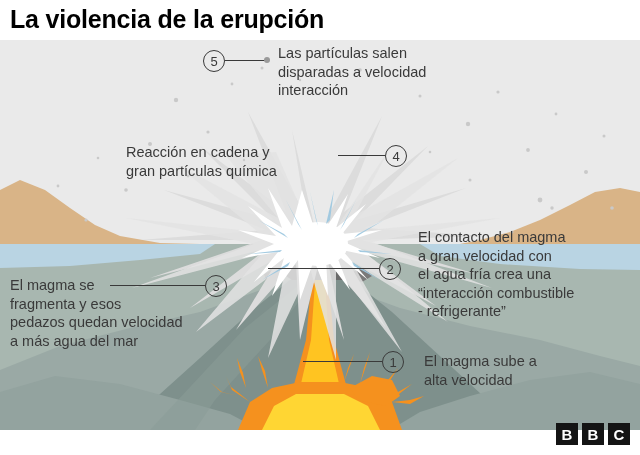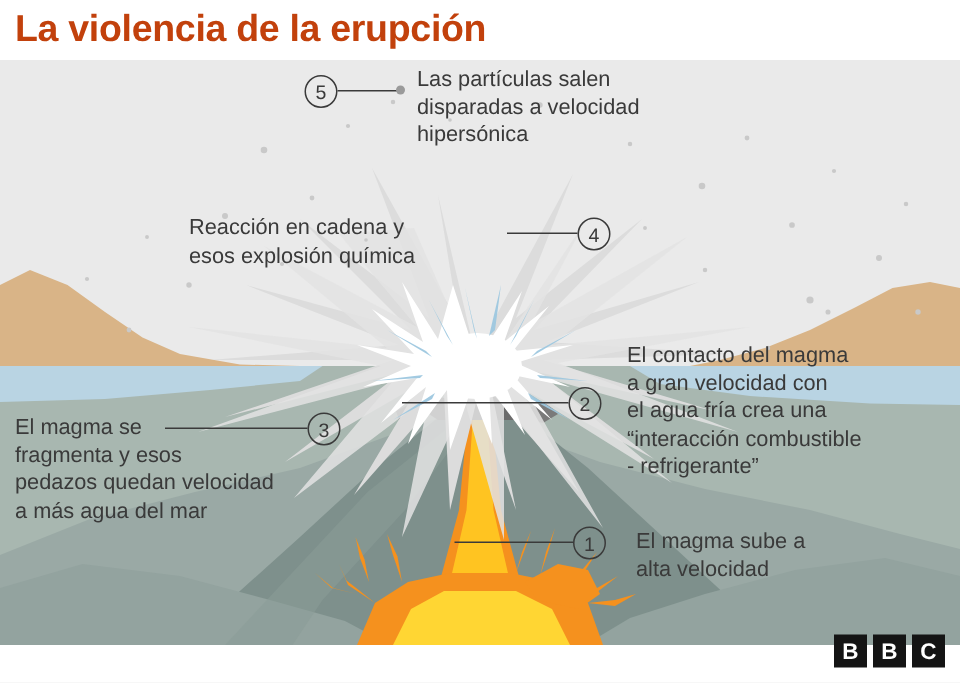--- a/index.html
+++ b/index.html
@@ -10,21 +10,21 @@
     overflow:hidden;
     position:relative;
   }
   #infographic{
     position:absolute;left:0;top:0;width:640px;height:455px;
     background:#ffffff;
   }
   
   .title{
     position:absolute;left:10px;top:6px;
-    font-size:25px;font-weight:bold;color:#c2410c;
+    font-size:25px;font-weight:bold;color:#000000;
     letter-spacing:-0.2px;line-height:1.1;
     white-space:nowrap;
   }
   
   .scene{
     position:absolute;left:0;top:40px;width:640px;height:390px;
     overflow:hidden;background:#eaeaea;
   }
   .scene svg{display:block;}
   
@@ -185,28 +185,28 @@
       </g>
     </svg>
   </div>
 
   <div class="callout c5">
     <div class="marker m5">5</div>
     <div class="leader l5"></div>
     <div class="leader-dot d5"></div>
     <div class="callout-text">Las partículas salen
 disparadas a velocidad
-hipersónica</div>
+interacción</div>
   </div>
 
   <div class="callout c4">
     <div class="marker m4">4</div>
     <div class="leader l4"></div>
     <div class="callout-text">Reacción en cadena y
-esos explosión química</div>
+gran partículas química</div>
   </div>
 
   <div class="callout c2">
     <div class="marker m2">2</div>
     <div class="leader l2"></div>
     <div class="callout-text">El contacto del magma
 a gran velocidad con
 el agua fría crea una
 “interacción combustible
 - refrigerante”</div>

